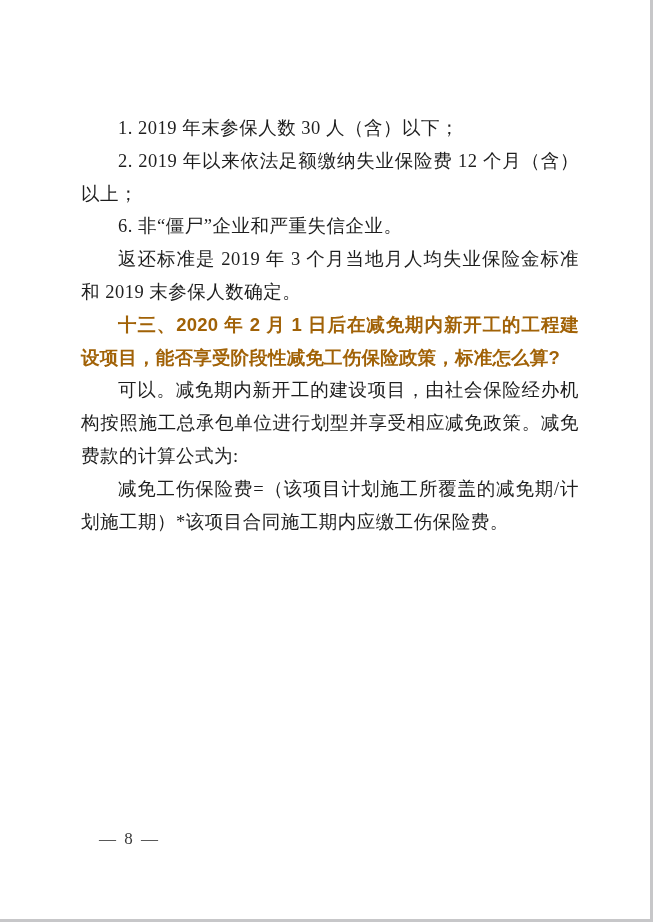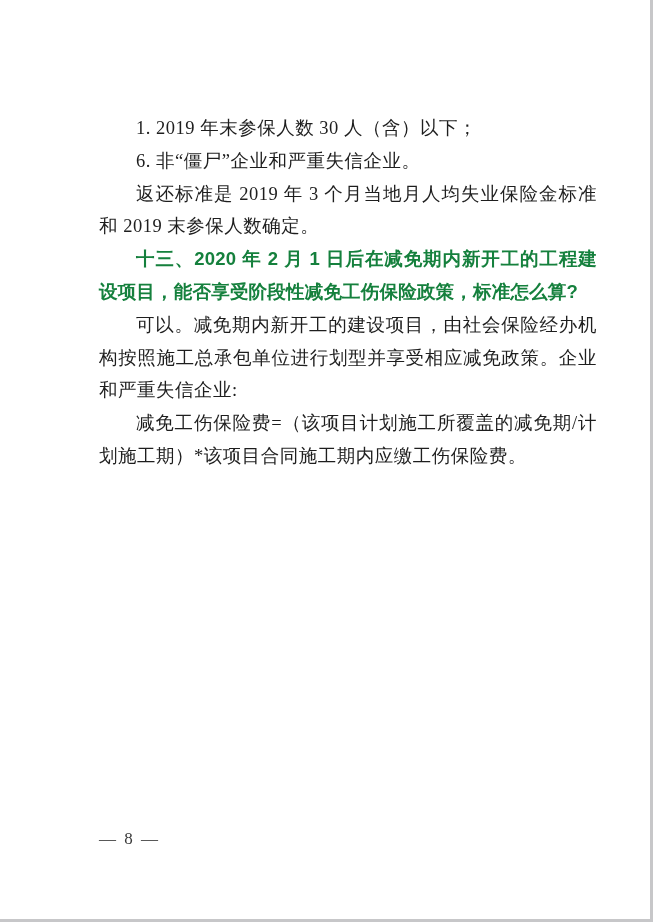--- a/index.html
+++ b/index.html
@@ -14,42 +14,42 @@
     background: #ffffff;
     box-sizing: border-box;
     border-right: 3px solid #c7c7c9;
     border-bottom: 3px solid #c7c7c9;
     overflow: hidden;
     font-family: "Liberation Serif", "DejaVu Serif", serif;
     color: #1e1e1e;
   }
   .content {
     position: absolute;
-    left: 99px;
+    left: 81px;
     top: 112px;
     width: 498px;
   }
   .para {
     margin: 0;
     font-size: 18.5px;
     line-height: 32.8px;
     text-align: justify;
     letter-spacing: 0.5px;
     color: #1e1e1e;
   }
   .indent {
     text-indent: 2em;
   }
   .bold-term {
     font-weight: normal;
   }
   .heading {
     font-weight: bold;
     font-family: "Liberation Sans", "DejaVu Sans", sans-serif;
-    color: #15803d;
+    color: #a16207;
     letter-spacing: 0.2px;
   }
   .footer {
     position: absolute;
     left: 99px;
     top: 829px;
     font-size: 17px;
     line-height: 20px;
     color: #3a3a3a;
     letter-spacing: 2px;
@@ -57,29 +57,30 @@
   }
 </style>
 </head>
 <body>
 
 <div class="page">
   <div class="content">
 
     <p class="para indent">1. 2019 年末参保人数 30 人（含）以下；</p>
 
+    <p class="para indent">2. 2019 年以来依法足额缴纳失业保险费 12 个月（含）以上；</p>
 
 
     <p class="para indent">6. 非“僵尸”企业和严重失信企业。</p>
 
     <p class="para indent"><span class="bold-term">返还标准</span><span>是 2019 年 3 个月当地月人均失业保险金标准和 2019 末参保人数确定。</span></p>
 
 
     <p class="para indent heading">十三、2020 年 2 月 1 日后在减免期内新开工的工程建设项目，能否享受阶段性减免工伤保险政策，标准怎么算?</p>
 
-    <p class="para indent">可以。减免期内新开工的建设项目，由社会保险经办机构按照施工总承包单位进行划型并享受相应减免政策。企业和严重失信企业:</p>
+    <p class="para indent">可以。减免期内新开工的建设项目，由社会保险经办机构按照施工总承包单位进行划型并享受相应减免政策。减免费款的计算公式为:</p>
 
     <p class="para indent">减免工伤保险费=（该项目计划施工所覆盖的减免期/计划施工期）*该项目合同施工期内应缴工伤保险费。</p>
 
   </div>
 
   <div class="footer">— 8 —</div>
 </div>
 
 </body></html>

